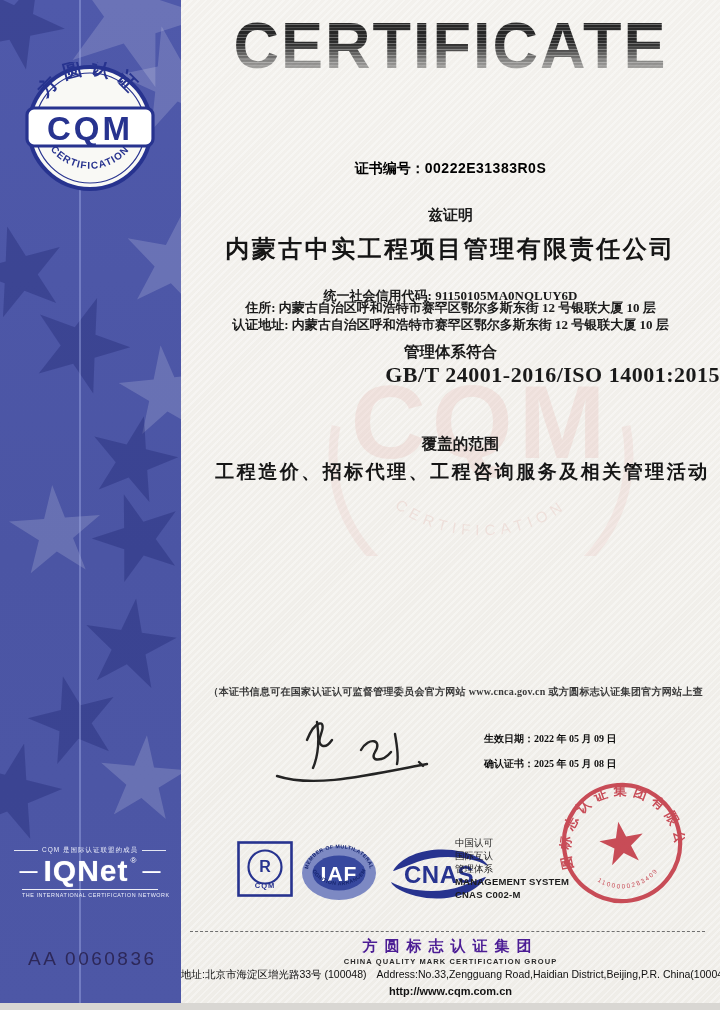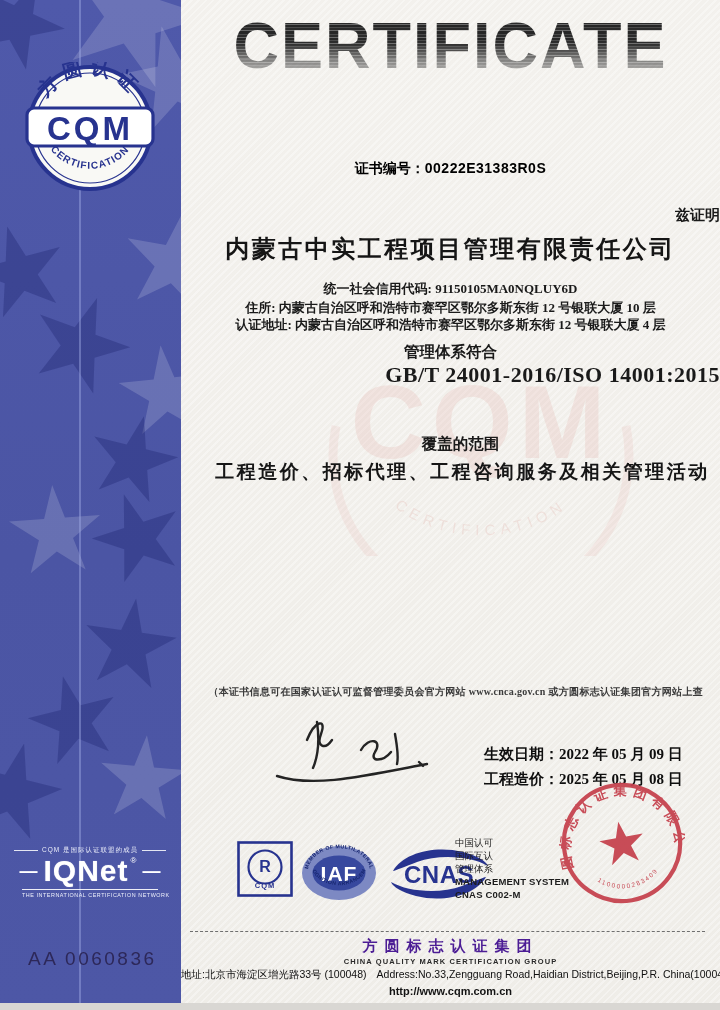--- a/index.html
+++ b/index.html
@@ -50,38 +50,38 @@
     background:repeating-linear-gradient(to bottom,#262626 0 2px,#4a4a4a 2px 3px,#2b2b2b 3px 5px,#6a6a6a 5px 6px);
     -webkit-background-clip:text;background-clip:text;
     -webkit-mask-image:linear-gradient(to bottom,#000 45%,rgba(0,0,0,.45) 80%,rgba(0,0,0,.28) 100%);
     mask-image:linear-gradient(to bottom,#000 45%,rgba(0,0,0,.45) 80%,rgba(0,0,0,.28) 100%);
     transform:scaleY(1.04);
   }
   .title{top:101px;font-size:26px;font-weight:bold;letter-spacing:4px;color:#111;}
   .certno{top:160px;font-size:14px;color:#000000;}
   .certno .lbl{font-weight:bold;font-family:"Liberation Serif","DejaVu Serif",serif;}
   .certno .val{font-weight:600;letter-spacing:.5px;}
-  .declare{top:206px;font-size:15px;font-weight:bold;font-family:"Liberation Serif","DejaVu Serif",serif;text-align:right;}
+  .declare{top:206px;font-size:15px;font-weight:bold;font-family:"Liberation Serif","DejaVu Serif",serif;}
   .company{top:233px;font-size:24px;letter-spacing:2.5px;font-weight:600;font-family:"Liberation Serif","DejaVu Serif",serif;color:#151515;}
-  .credit{top:280px;font-size:13px;font-weight:600;font-family:"Liberation Serif","DejaVu Serif",serif;text-align:center;}
+  .credit{top:287px;font-size:13px;font-weight:600;font-family:"Liberation Serif","DejaVu Serif",serif;text-align:center;}
   .residence{top:299px;font-size:13px;font-weight:600;font-family:"Liberation Serif","DejaVu Serif",serif;}
   .certaddr{top:316px;font-size:13px;font-weight:600;font-family:"Liberation Serif","DejaVu Serif",serif;}
   .conform{top:342px;font-size:15.5px;font-weight:bold;font-family:"Liberation Serif","DejaVu Serif",serif;}
   .standard{top:362px;font-size:22px;font-weight:bold;font-family:"Liberation Serif","DejaVu Serif",serif;letter-spacing:.5px;text-align:right;}
   .scope-label{top:434px;font-size:15.5px;font-weight:bold;font-family:"Liberation Serif","DejaVu Serif",serif;margin-left:10px;}
   .scope{top:459px;font-size:19px;letter-spacing:2.5px;font-weight:600;font-family:"Liberation Serif","DejaVu Serif",serif;color:#161616;padding-left:12px;}
 
   .watermark{position:absolute;left:130px;top:356px;opacity:.5;pointer-events:none;}
 
   .note{top:684px;left:17px;width:505px;font-size:10px;line-height:1.55;color:#3a3a3a;font-weight:600;
         font-family:"Liberation Serif","DejaVu Serif",serif;letter-spacing:.3px;text-align:right;}
 
   .signature{position:absolute;left:88px;top:710px;}
 
-  .dates{position:absolute;left:303px;top:742px;font-family:"Liberation Serif","DejaVu Serif",serif;font-size:15px;font-weight:bold;color:#0e0e0e;line-height:25px;white-space:nowrap;}
+  .dates{position:absolute;left:303px;top:726px;font-family:"Liberation Serif","DejaVu Serif",serif;font-size:10px;font-weight:bold;color:#0e0e0e;line-height:25px;white-space:nowrap;}
   .dates .row{display:block;}
 
   .mark{position:absolute;}
   .m-rcqm{left:55px;top:840px;}
   .m-iaf{left:119px;top:844px;}
   .m-cnas{left:206px;top:847px;}
   .accr{left:274px;top:836px;width:130px;font-size:9.5px;line-height:13px;color:#1c1c1c;}
   .accr .en{font-weight:bold;letter-spacing:.2px;}
   .stamp{left:378px;top:780px;opacity:.93;}
 
@@ -155,21 +155,21 @@
   <div class="ctr certno">
     <span class="lbl">证书编号：</span><span class="val">00222E31383R0S</span>
   </div>
 
   <div class="ctr declare">兹证明</div>
 
   <div class="ctr company">内蒙古中实工程项目管理有限责任公司</div>
 
   <div class="ctr credit">统一社会信用代码: 91150105MA0NQLUY6D</div>
   <div class="ctr residence">住所: 内蒙古自治区呼和浩特市赛罕区鄂尔多斯东街 12 号银联大厦 10 层</div>
-  <div class="ctr certaddr">认证地址: 内蒙古自治区呼和浩特市赛罕区鄂尔多斯东街 12 号银联大厦 4 层</div>
+  <div class="ctr certaddr">认证地址: 内蒙古自治区呼和浩特市赛罕区鄂尔多斯东街 12 号银联大厦 10 层</div>
 
   <div class="ctr conform">管理体系符合</div>
   <div class="ctr standard">GB/T 24001-2016/ISO 14001:2015</div>
 
   <svg class="watermark" width="340" height="200" viewBox="0 0 340 200">
     <path d="M 25,70 A 148,148 0 1 0 315,70" fill="none" stroke="#e4aea8" stroke-width="9" opacity="0.35"></path>
     <text x="170" y="102" font-size="104" font-weight="bold" text-anchor="middle" letter-spacing="6" fill="#dfa79f" opacity="0.42">CQM</text>
     <defs>
         <path id="wm-arc" d="M 62,128 A 122,96 0 0 0 278,128"></path>
       </defs>
@@ -194,21 +194,21 @@
       <path d="M126,24 C128,36 130,46 128,54"></path>
       <path d="M150,52 l4,4"></path>
     </g>
   </svg>
 
   <div class="dates">
     <span class="row">
       <span>生效日期：</span><span>2022 年 05 月 09 日</span>
     </span>
     <span class="row">
-      <span>工程造价：</span><span>2025 年 05 月 08 日</span>
+      <span>确认证书：</span><span>2025 年 05 月 08 日</span>
     </span>
   </div>
 
   <svg class="mark m-rcqm" width="58" height="58" viewBox="0 0 58 58">
     <rect x="2.5" y="2.5" width="53" height="53" fill="none" stroke="#27338f" stroke-width="2.6"></rect>
     <circle cx="29" cy="27" r="16.5" fill="none" stroke="#27338f" stroke-width="2.2"></circle>
     <text x="29" y="32" font-size="16" font-weight="bold" text-anchor="middle" fill="#27338f">R</text>
     <text x="29" y="48" font-size="7.5" font-weight="bold" text-anchor="middle" letter-spacing="1" fill="#27338f">CQM</text>
   </svg>
 

